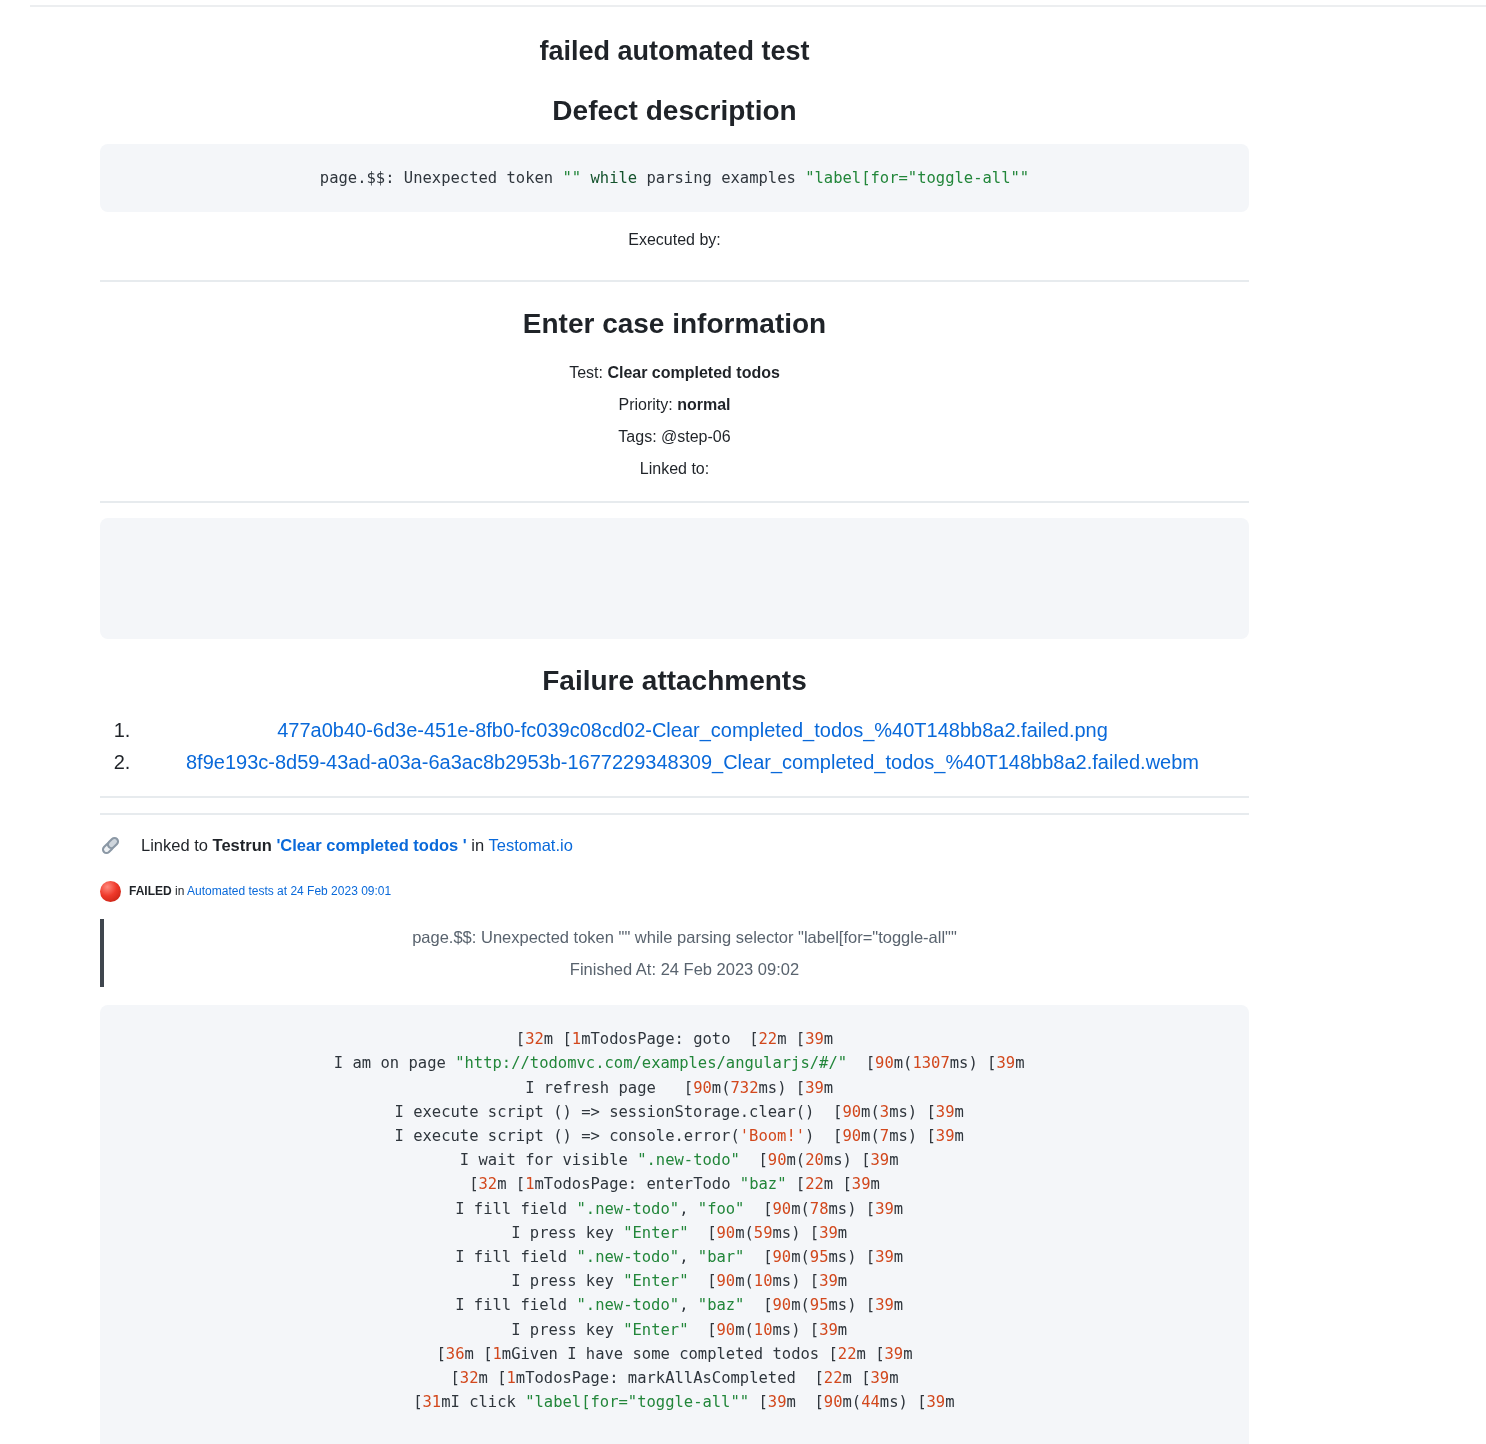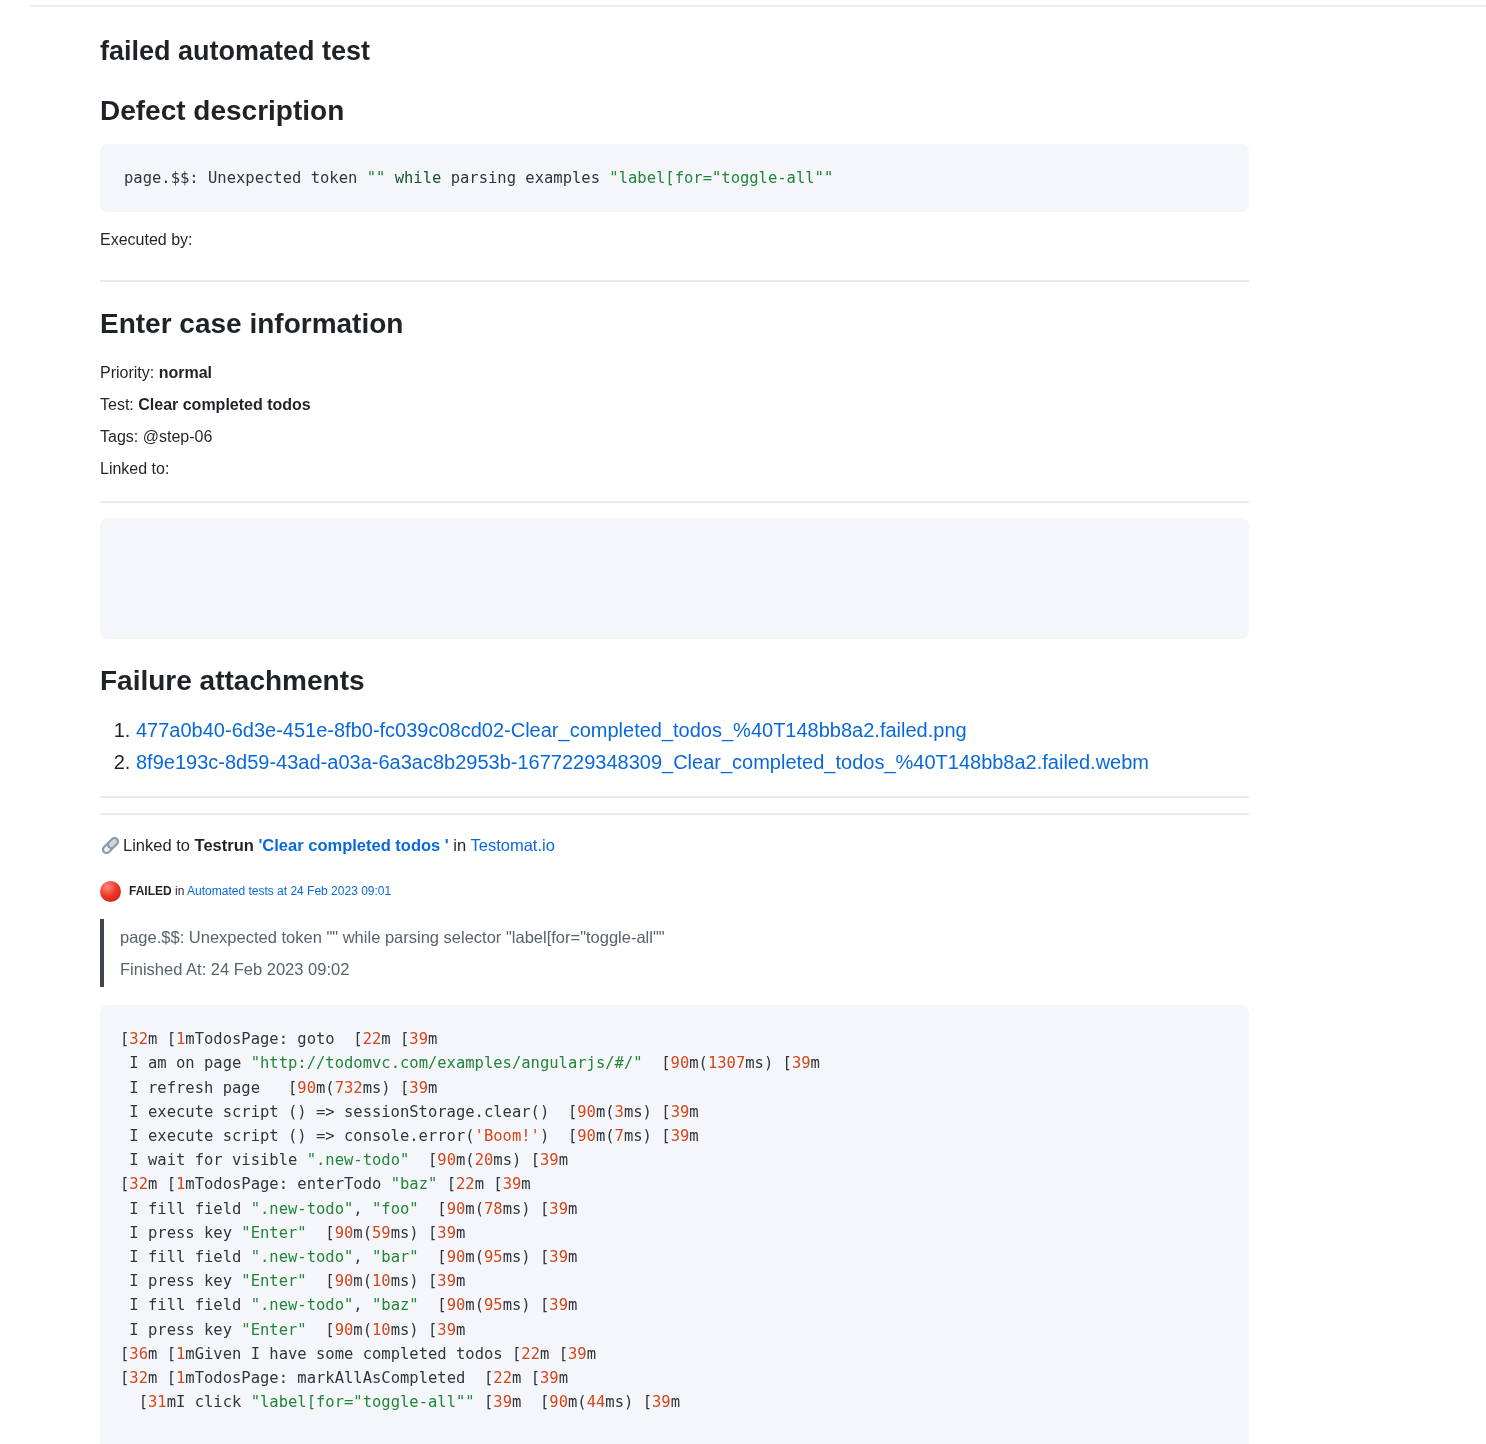--- a/index.html
+++ b/index.html
@@ -5,20 +5,21 @@
   * { margin: 0; padding: 0; box-sizing: border-box; }
   html,body { background: #ffffff; }
   .page {
     position: relative;
     width: 1486px;
     height: 1444px;
     overflow: hidden;
     background: #ffffff;
     font-family: "Liberation Sans", sans-serif;
     color: #1f2328;
+    text-align: center;
   }
   .top-hairline {
     position: absolute;
     top: 5px; left: 30px; right: 0;
     height: 2px;
     background: #eceef0;
   }
   .content {
     position: absolute;
     left: 100px;
@@ -84,21 +85,21 @@
     margin-bottom: 18px;
   }
   a.link { color: #0969da; text-decoration: none; cursor: pointer; }
   a.link-bold { font-weight: 700; }
   .linked-line {
     font-size: 16.5px;
     line-height: 24px;
     margin: 18px 0 0 0;
     display: flex;
     align-items: center;
-    gap: 2px;
+    gap: 20px;
   }
   .linked-line .bold { font-weight: 700; }
   .failed-line {
     font-size: 12px;
     line-height: 24px;
     margin: 22px 0 16px 0;
     display: flex;
     align-items: center;
     gap: 8px;
   }
@@ -133,22 +134,22 @@
 
     <pre class="codeblock"><code id="defect-code"><span class="seg-p">page.$$: Unexpected token </span><span class="seg-s">""</span><span class="seg-p"> </span><span class="seg-k">while</span><span class="seg-p"> parsing examples </span><span class="seg-s">"label[for="toggle-all""</span></code></pre>
 
     <p class="body-line">Executed by:</p>
 
     <hr class="rule">
 
     <h2 class="section">Enter case information</h2>
 
     <div class="info-block" id="info-rows">
+        <div><span class="lbl">Test: </span><span class="val-bold">Clear completed todos</span></div>
         <div><span class="lbl">Priority: </span><span class="val-bold">normal</span></div>
-        <div><span class="lbl">Test: </span><span class="val-bold">Clear completed todos</span></div>
         <div><span class="lbl">Tags: </span><span class="val">@step-06</span></div>
         <div><span class="lbl">Linked to:</span></div>
       </div>
 
     <hr class="rule">
 
 
     <div class="empty-box"></div>
 
     <h2 class="section">Failure attachments</h2>

